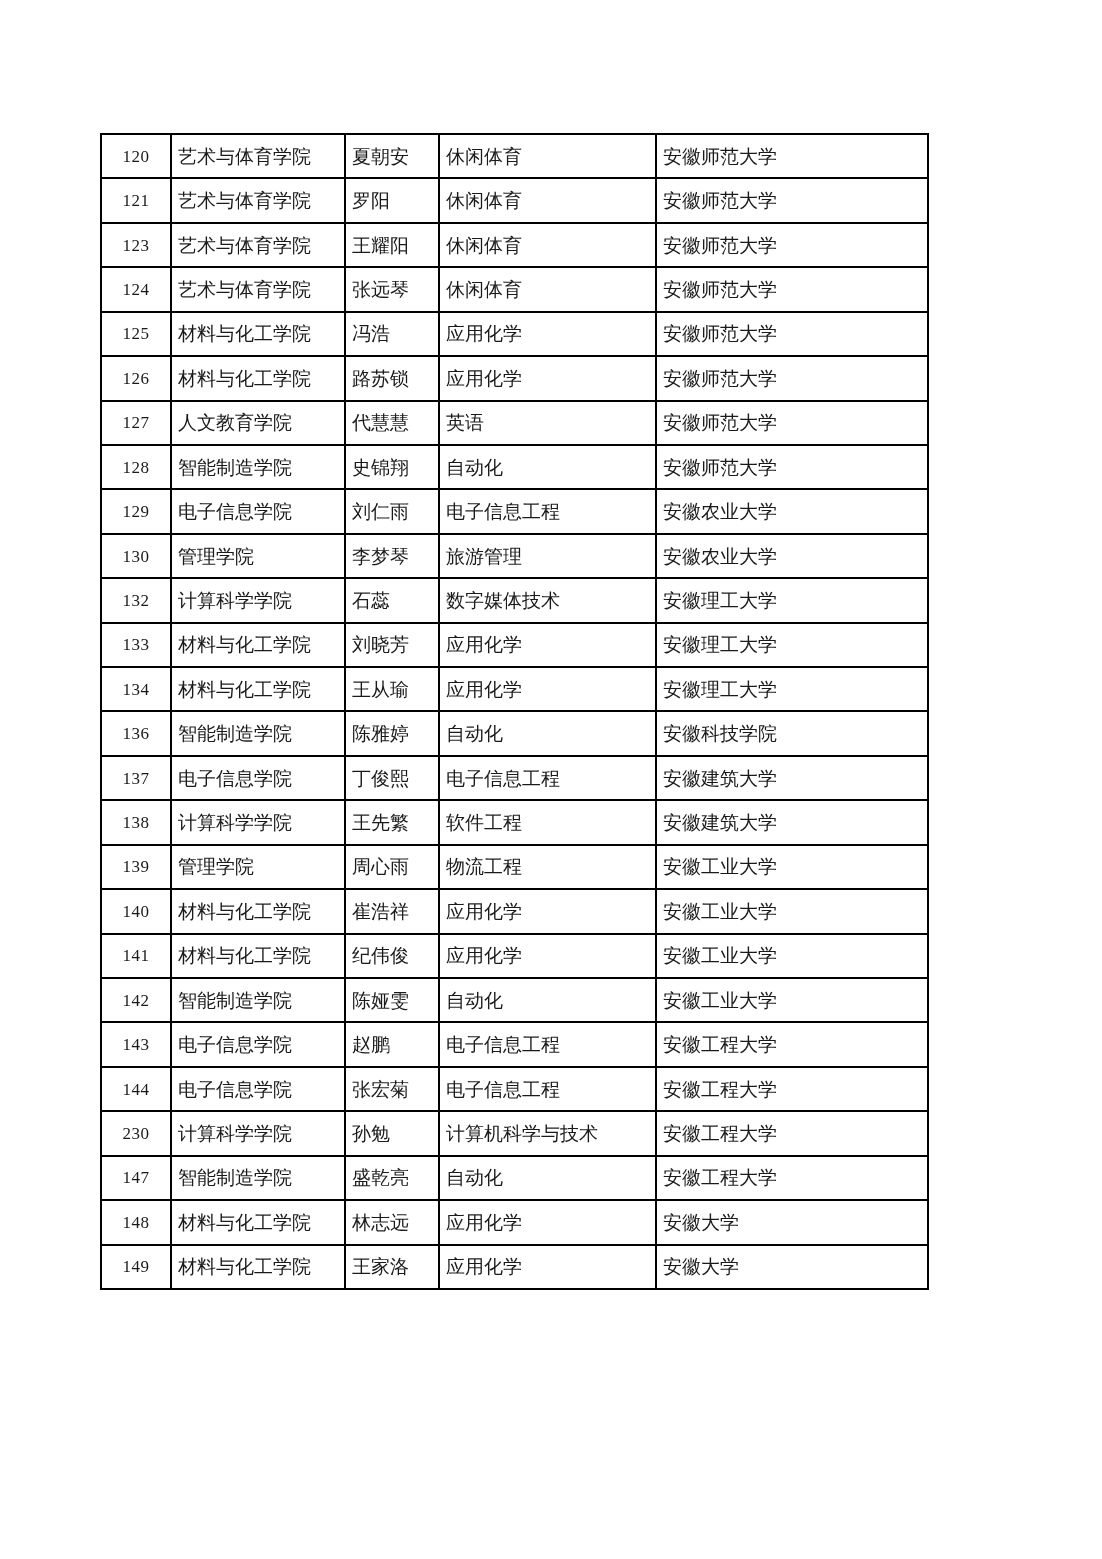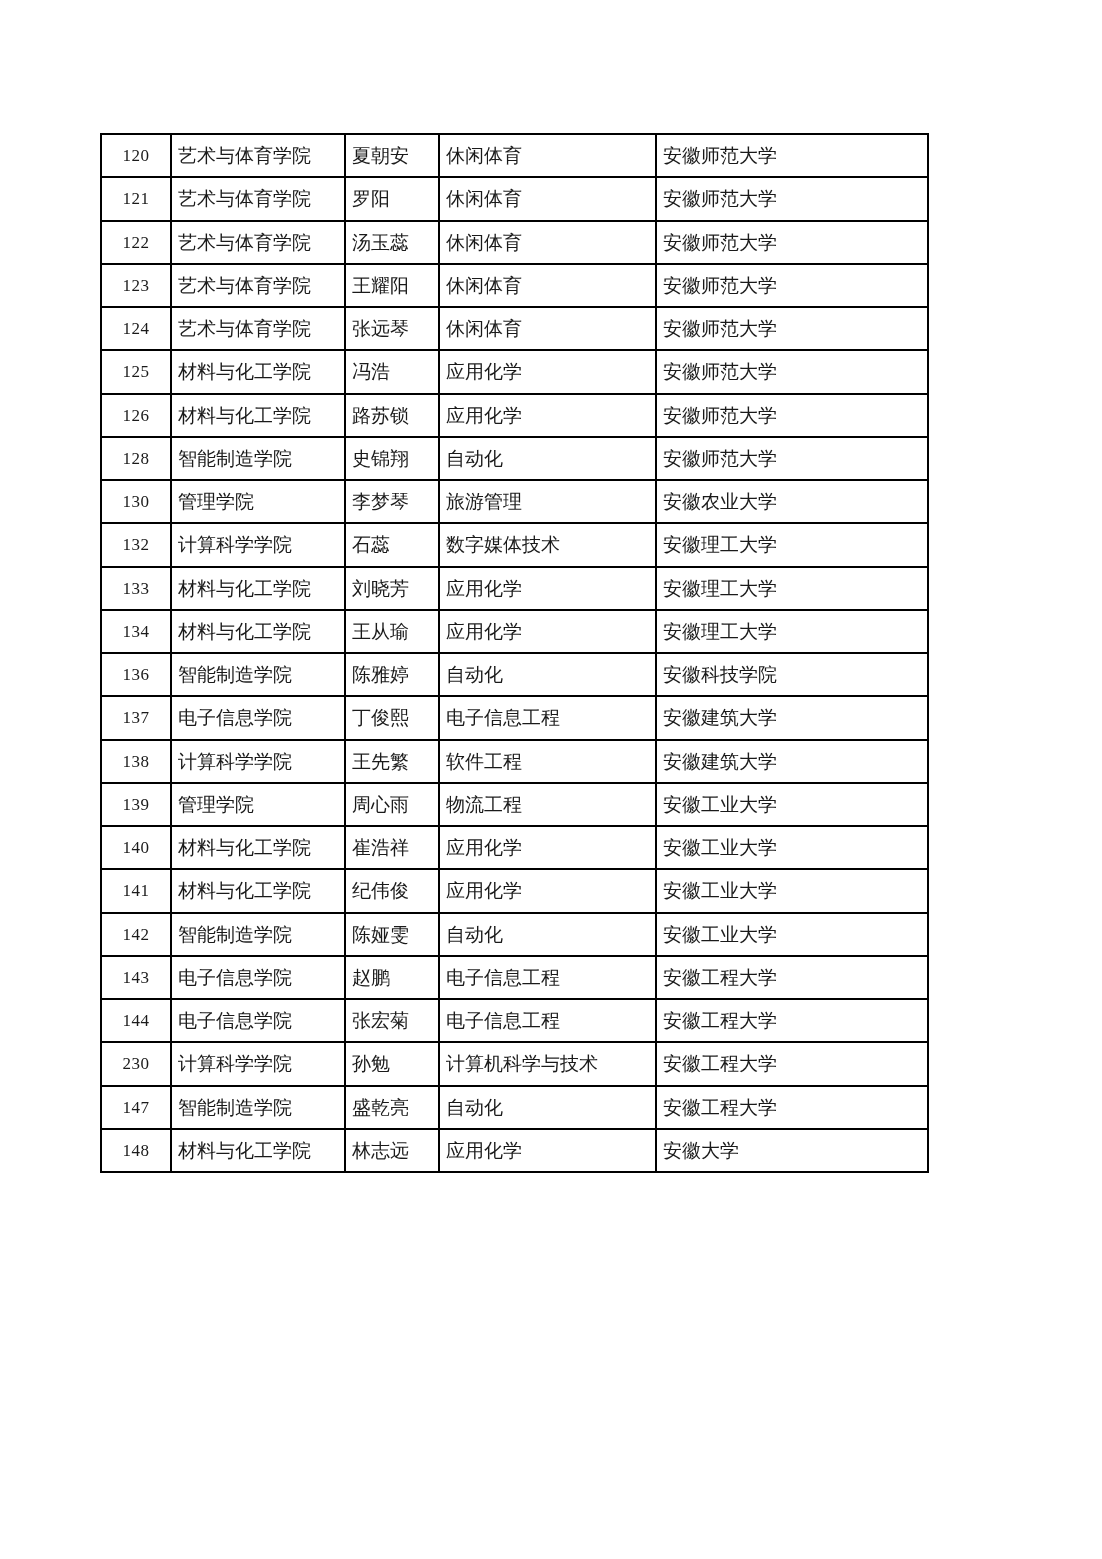--- a/index.html
+++ b/index.html
@@ -16,21 +16,21 @@
   .page {
     position: absolute;
     inset: 0;
     background: #ffffff;
   }
   table.doc-table {
     position: absolute;
     left: 100px;
     top: 133px;
     width: 827px;
-    height: 1040px;
+    height: 1157px;
     border-collapse: collapse;
     table-layout: fixed;
   }
   table.doc-table td {
     border: 2px solid #000000;
     font-size: 19px;
     color: #1a1a1a;
     vertical-align: middle;
     padding: 0 4px 0 6px;
     overflow: hidden;
@@ -66,27 +66,20 @@
           <td class="col-university">安徽师范大学</td>
         </tr>
         <tr>
           <td class="col-serial">121</td>
           <td class="col-college">艺术与体育学院</td>
           <td class="col-name">罗阳</td>
           <td class="col-major">休闲体育</td>
           <td class="col-university">安徽师范大学</td>
         </tr>
         <tr>
-          <td class="col-serial">122</td>
-          <td class="col-college">艺术与体育学院</td>
-          <td class="col-name">汤玉蕊</td>
-          <td class="col-major">休闲体育</td>
-          <td class="col-university">安徽师范大学</td>
-        </tr>
-        <tr>
           <td class="col-serial">123</td>
           <td class="col-college">艺术与体育学院</td>
           <td class="col-name">王耀阳</td>
           <td class="col-major">休闲体育</td>
           <td class="col-university">安徽师范大学</td>
         </tr>
         <tr>
           <td class="col-serial">124</td>
           <td class="col-college">艺术与体育学院</td>
           <td class="col-name">张远琴</td>
@@ -101,25 +94,39 @@
           <td class="col-university">安徽师范大学</td>
         </tr>
         <tr>
           <td class="col-serial">126</td>
           <td class="col-college">材料与化工学院</td>
           <td class="col-name">路苏锁</td>
           <td class="col-major">应用化学</td>
           <td class="col-university">安徽师范大学</td>
         </tr>
         <tr>
+          <td class="col-serial">127</td>
+          <td class="col-college">人文教育学院</td>
+          <td class="col-name">代慧慧</td>
+          <td class="col-major">英语</td>
+          <td class="col-university">安徽师范大学</td>
+        </tr>
+        <tr>
           <td class="col-serial">128</td>
           <td class="col-college">智能制造学院</td>
           <td class="col-name">史锦翔</td>
           <td class="col-major">自动化</td>
           <td class="col-university">安徽师范大学</td>
+        </tr>
+        <tr>
+          <td class="col-serial">129</td>
+          <td class="col-college">电子信息学院</td>
+          <td class="col-name">刘仁雨</td>
+          <td class="col-major">电子信息工程</td>
+          <td class="col-university">安徽农业大学</td>
         </tr>
         <tr>
           <td class="col-serial">130</td>
           <td class="col-college">管理学院</td>
           <td class="col-name">李梦琴</td>
           <td class="col-major">旅游管理</td>
           <td class="col-university">安徽农业大学</td>
         </tr>
         <tr>
           <td class="col-serial">132</td>
@@ -219,15 +226,22 @@
           <td class="col-major">自动化</td>
           <td class="col-university">安徽工程大学</td>
         </tr>
         <tr>
           <td class="col-serial">148</td>
           <td class="col-college">材料与化工学院</td>
           <td class="col-name">林志远</td>
           <td class="col-major">应用化学</td>
           <td class="col-university">安徽大学</td>
         </tr>
+        <tr>
+          <td class="col-serial">149</td>
+          <td class="col-college">材料与化工学院</td>
+          <td class="col-name">王家洛</td>
+          <td class="col-major">应用化学</td>
+          <td class="col-university">安徽大学</td>
+        </tr>
       </tbody>
   </table>
 </div>
 
 </body></html>

